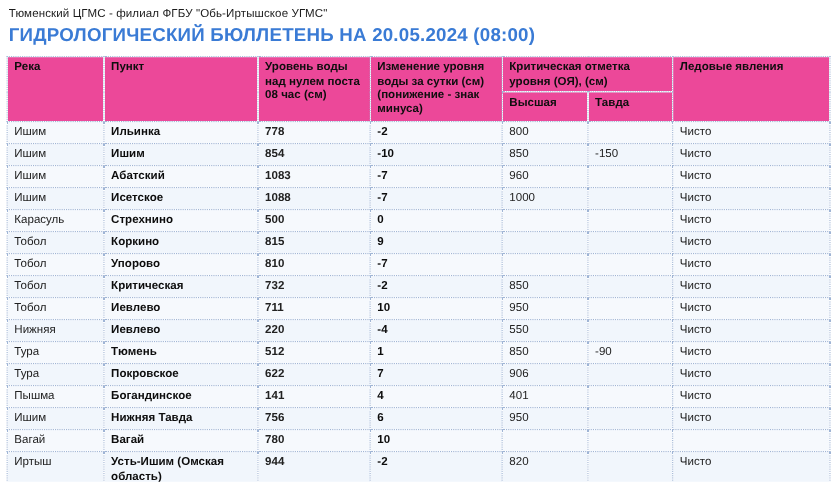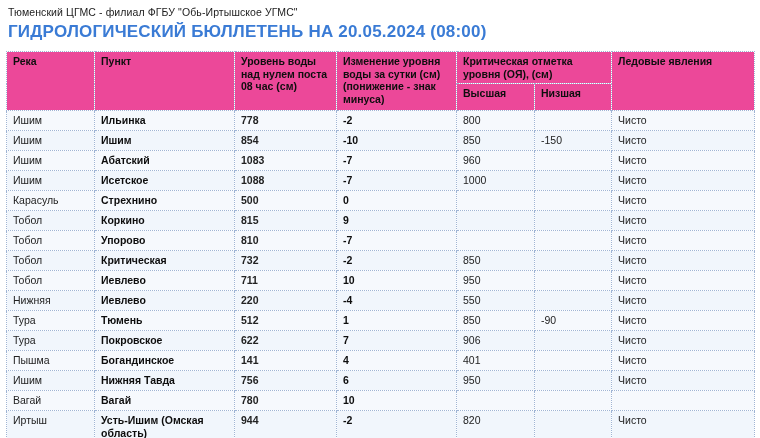--- a/index.html
+++ b/index.html
@@ -148,21 +148,21 @@
         <tr>
           <th class="hdr-tall" rowspan="2">Река</th>
           <th class="hdr-tall" rowspan="2">Пункт</th>
           <th class="hdr-tall" rowspan="2">Уровень воды над нулем поста 08 час (см)</th>
           <th class="hdr-tall" rowspan="2">Изменение уровня воды за сутки (см) (понижение - знак минуса)</th>
           <th colspan="2">Критическая отметка уровня (ОЯ), (см)</th>
           <th class="hdr-tall" rowspan="2">Ледовые явления</th>
         </tr>
         <tr>
           <th class="sub">Высшая</th>
-          <th class="sub">Низшая</th>
+          <th class="sub">Тавда</th>
         </tr>
       </thead>
       <tbody id="table-body">
           <tr>
             <td class="c-river">Ишим</td>
             <td class="c-point">Ильинка</td>
             <td class="c-level">778</td>
             <td class="c-change">-2</td>
             <td class="c-crit-h">800</td>
             <td class="c-crit-l"></td>

